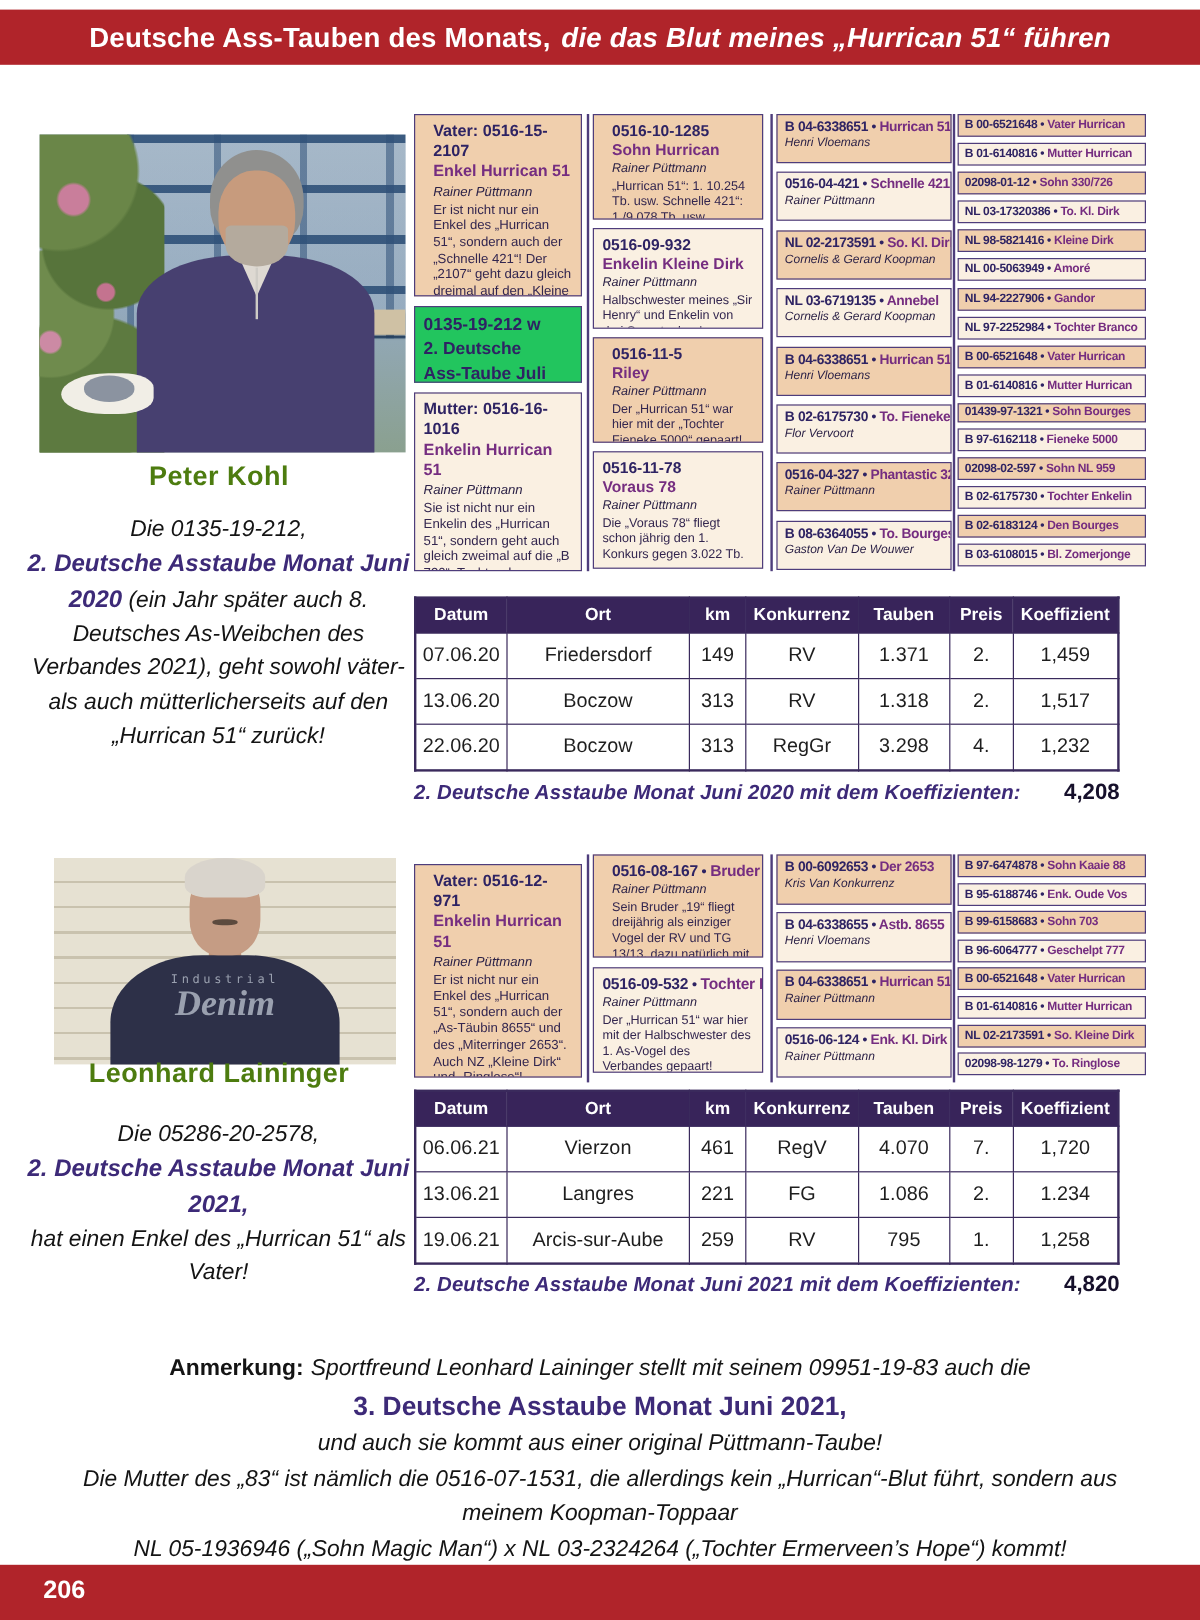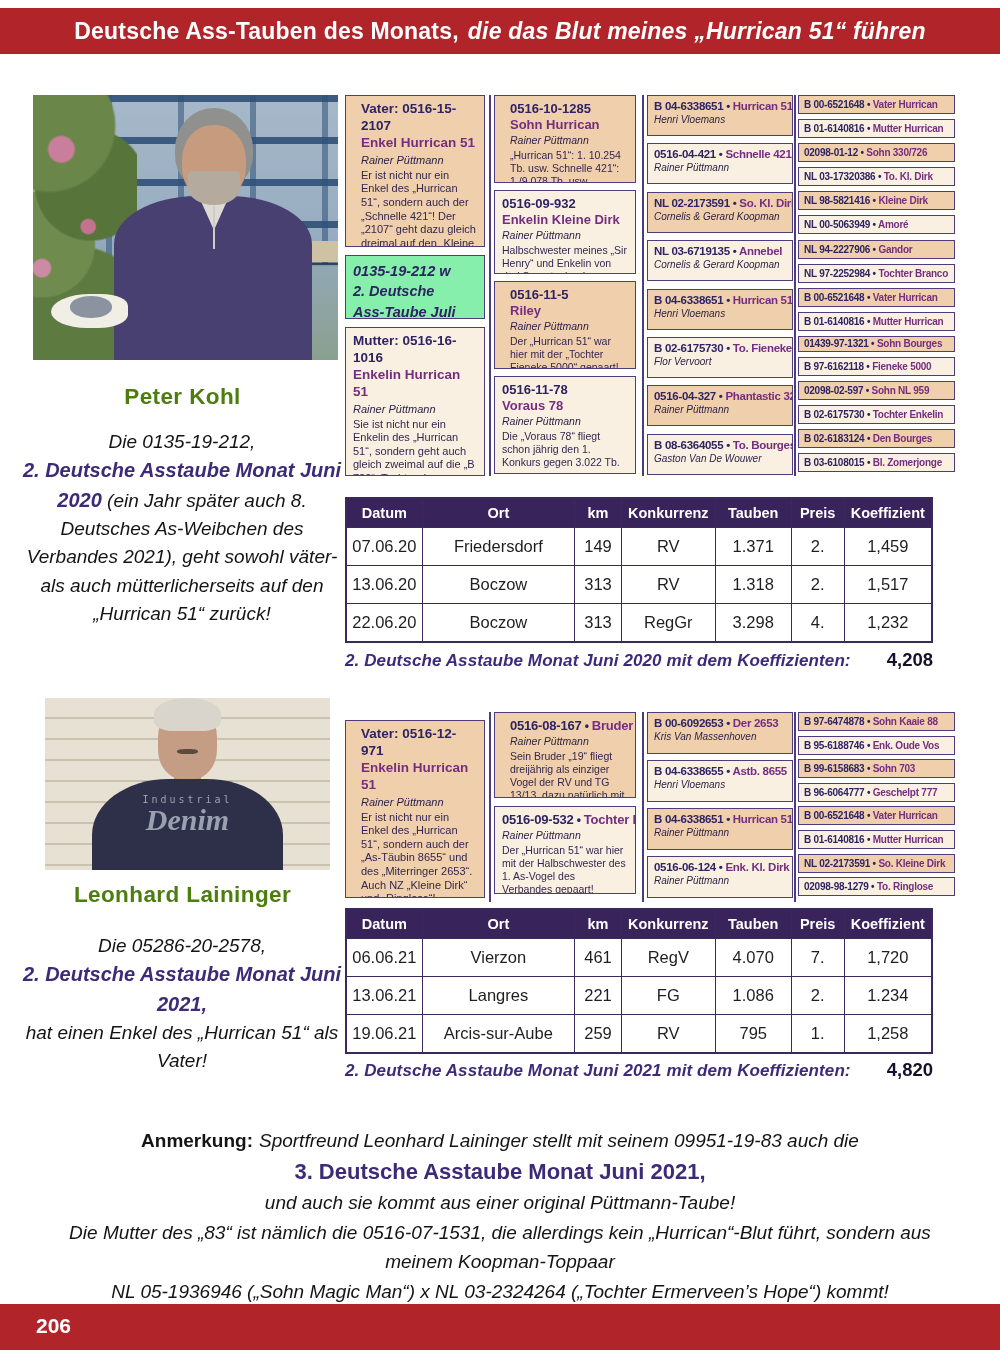--- a/index.html
+++ b/index.html
@@ -19,21 +19,21 @@
 
   
   .header-bar{position:absolute;left:0;top:8px;width:1000px;height:46px;background:var(--red);
               display:flex;align-items:center;justify-content:center;}
   .header-bar .t-bold{color:#fff;font-weight:bold;font-size:23px;letter-spacing:.2px;}
   .header-bar .t-italic{color:#fff;font-weight:bold;font-style:italic;font-size:23px;margin-left:9px;letter-spacing:.2px;}
   .footer-bar{position:absolute;left:0;top:1304px;width:1000px;height:46px;background:var(--red);}
   .page-num{position:absolute;left:36px;top:10px;color:#fff;font-weight:bold;font-size:21px;}
 
   
-  .photo{position:absolute;overflow:hidden;}
+  .photo{position:absolute;overflow:hidden;margin-top:17px;}
   .photo1{left:33px;top:95px;width:305px;height:265px;background:linear-gradient(180deg,#a9bac9 0%,#93a9bd 55%,#8aa08f 100%);}
   .loft{position:absolute;left:24%;top:0;right:0;height:64%;
         background:repeating-linear-gradient(90deg,rgba(47,80,120,.55) 0 6px,rgba(0,0,0,0) 6px 72px),
                    repeating-linear-gradient(180deg,rgba(44,78,118,.88) 0 7px,rgba(160,180,200,.30) 7px 42px);}
   .ledge{position:absolute;right:0;top:55%;width:46%;height:8%;background:#cfc1a4;box-shadow:0 3px 2px rgba(0,0,0,.25);}
   .garden{position:absolute;left:-6%;top:-4%;width:40%;height:112%;
         background:
           radial-gradient(circle at 38% 22%,#c97e9b 0 5%,rgba(0,0,0,0) 6%),
           radial-gradient(circle at 22% 62%,#cc8aa4 0 4%,rgba(0,0,0,0) 5%),
           radial-gradient(circle at 60% 48%,#c4738f 0 4%,rgba(0,0,0,0) 5%),
@@ -71,21 +71,21 @@
 
   
   .pgrid{position:absolute;left:345px;width:610px;}
   .pg1{top:95px;height:381px;} .pg2{top:712px;height:190px;}
   .pcol{position:absolute;top:0;height:100%;}
   .c1{left:0;width:140px;} .c2{left:149px;width:142px;} .c3{left:302px;width:146px;} .c4{left:453px;width:157px;}
   .pconn{position:absolute;top:0;height:100%;width:2px;background:var(--border);}
   .k1{left:144px;} .k2{left:297px;} .k3{left:449px;}
 
   .pbox{border:1.6px solid var(--border);box-sizing:border-box;padding:5px 7px;overflow:hidden;}
-  .bg-tan{background:var(--tan);padding-left:15px;} .bg-cream{background:var(--cream);} .bg-white{background:#86efac;font-style:italic;}
+  .bg-tan{background:var(--tan);padding-left:15px;} .bg-cream{background:var(--cream);} .bg-white{background:#22c55e;}
   .pb-num{font-weight:bold;color:var(--navy);}
   .pb-name{font-weight:bold;color:var(--mag);}
   .pb-bullet{font-weight:bold;color:var(--navy);}
   .pb-fancier{font-style:italic;color:#2c2247;}
   .pb-note{color:var(--ink);margin-top:3px;}
   .pb-subject-line{font-weight:bold;color:var(--navy);font-size:14.5px;line-height:1.4;}
 
   .c1 .pb-num{font-size:13.5px;line-height:1.25;} .c1 .pb-name{font-size:13.5px;line-height:1.25;}
   .c1 .pb-fancier{font-size:11px;margin-top:2px;} .c1 .pb-note{font-size:11px;line-height:1.24;}
   .c2 .pb-num{font-size:13px;line-height:1.2;} .c2 .pb-name{font-size:13px;line-height:1.25;}
@@ -379,21 +379,21 @@
         </div>
         <div class="pbox bg-cream" style="height: 88px; margin-bottom: 8px;">
           <div class="pb-line"><span class="pb-num">0516-09-532</span><span class="pb-bullet"> • </span><span class="pb-name">Tochter H51</span></div>
           <div class="pb-fancier">Rainer Püttmann</div>
           <div class="pb-note">Der „Hurrican 51“ war hier mit der Halbschwester des 1. As-Vogel des Verbandes gepaart!</div>
         </div>
       </div>
     <div class="pcol c3" id="g2c3">
         <div class="pbox bg-tan" style="height: 42px; margin-bottom: 6px;">
           <div class="pb-line"><span class="pb-num">B 00-6092653</span><span class="pb-bullet"> • </span><span class="pb-name">Der 2653</span></div>
-          <div class="pb-fancier">Kris Van Massenhoven</div>
+          <div class="pb-fancier">Kris Van Konkurrenz</div>
         </div>
         <div class="pbox bg-cream" style="height: 42px; margin-bottom: 6px;">
           <div class="pb-line"><span class="pb-num">B 04-6338655</span><span class="pb-bullet"> • </span><span class="pb-name">Astb. 8655</span></div>
           <div class="pb-fancier">Henri Vloemans</div>
         </div>
         <div class="pbox bg-tan" style="height: 42px; margin-bottom: 6px;">
           <div class="pb-line"><span class="pb-num">B 04-6338651</span><span class="pb-bullet"> • </span><span class="pb-name">Hurrican 51</span></div>
           <div class="pb-fancier">Rainer Püttmann</div>
         </div>
         <div class="pbox bg-cream" style="height: 42px; margin-bottom: 6px;">

